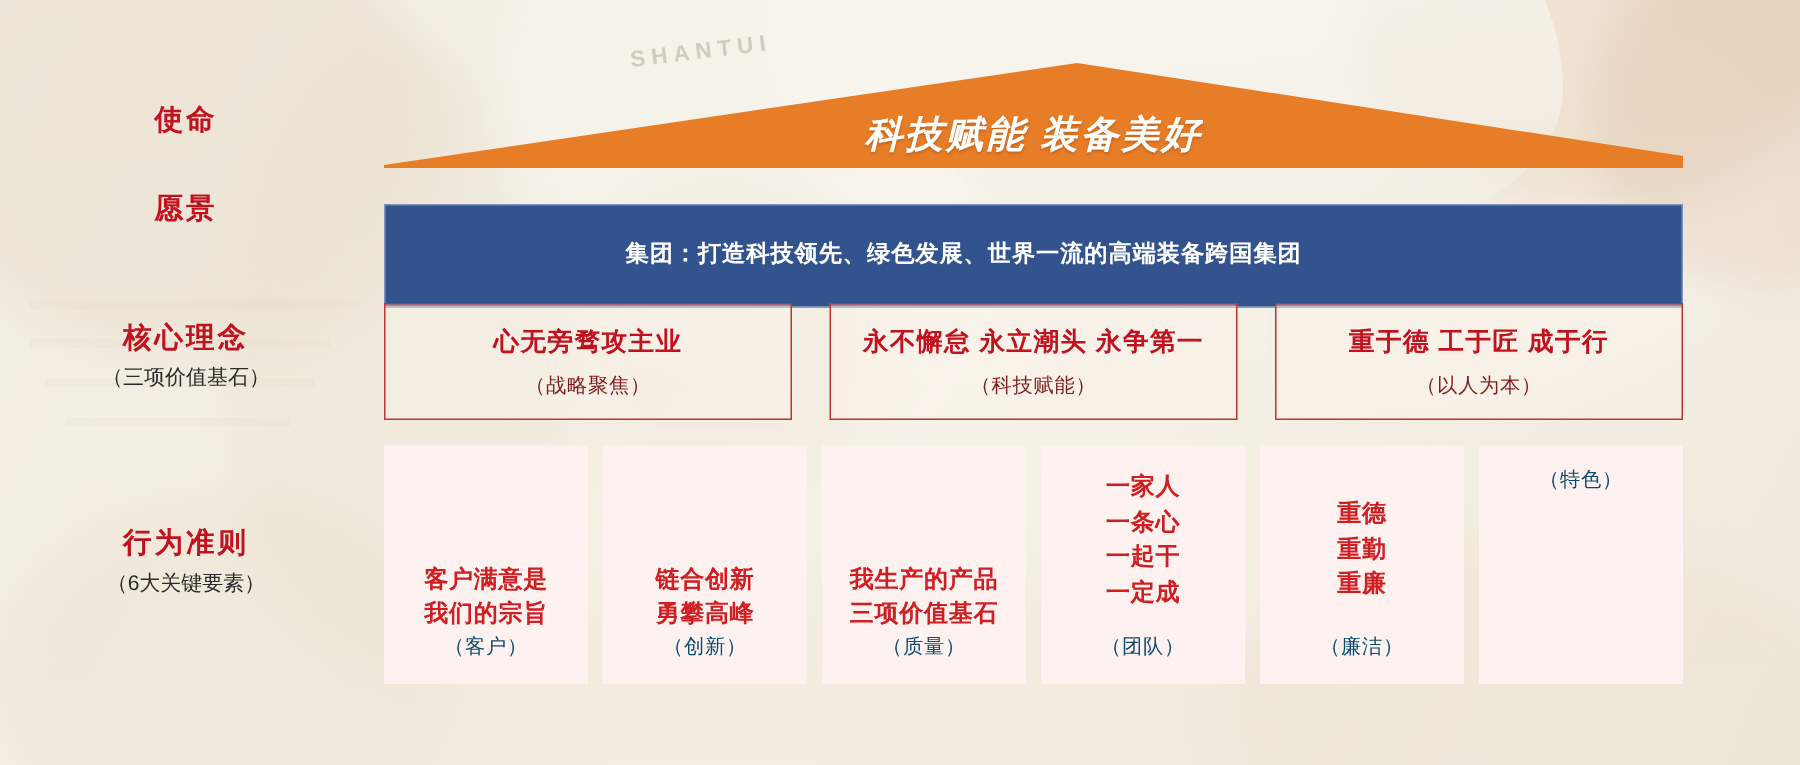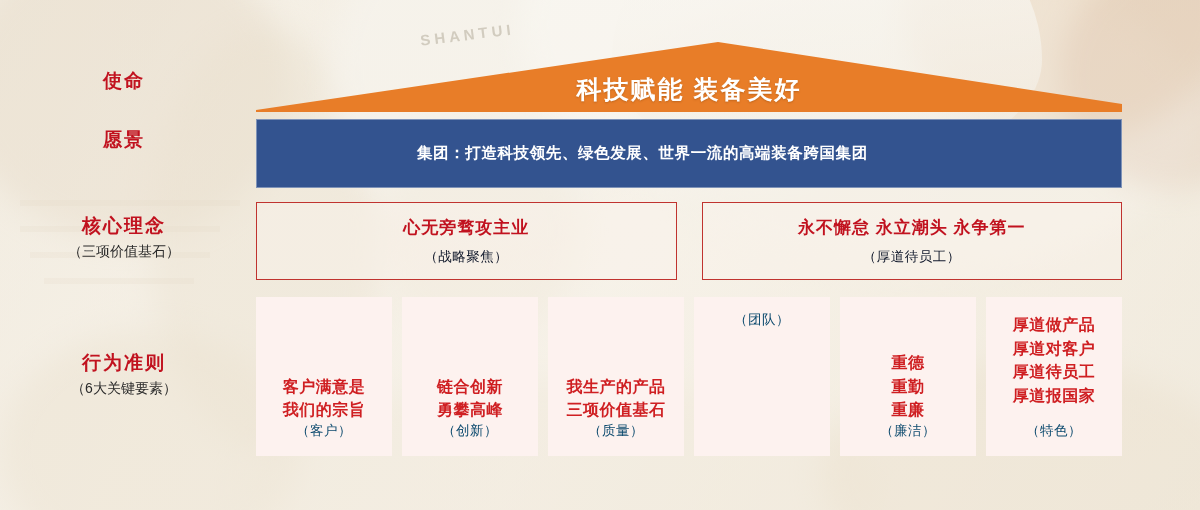--- a/index.html
+++ b/index.html
@@ -60,50 +60,50 @@
   #lbl-vision{left:6px;top:128px;}
   #lbl-core{left:6px;top:214px;}
   #lbl-conduct{left:6px;top:351px;text-align:center;}
 
   
   #banner{position:absolute;left:256px;top:42px;width:866px;height:72px;}
   #banner svg{display:block;width:866px;height:72px;}
   #banner-text{
     position:absolute;left:0;top:0;width:866px;height:72px;
     display:flex;align-items:center;justify-content:center;
-    padding-top:22px;box-sizing:border-box;
+    padding-top:22px;box-sizing:border-box;font-style:italic;
   }
   #banner-text span{
     color:#fff;font-size:25px;font-weight:bold;letter-spacing:2px;
     text-shadow:0 1px 2px rgba(120,60,10,.35);
   }
 
   
   #vision-band{
-    position:absolute;left:256px;top:119px;width:866px;height:69px;
+    position:absolute;left:256px;top:136px;width:866px;height:69px;
     background:#33538f;border:1px solid #7f93b8;box-sizing:border-box;
     display:flex;flex-direction:column;justify-content:center;
     padding-left:160px;box-sizing:border-box;
   }
   #vision-band .vline{
     color:#fff;font-size:15.5px;font-weight:bold;letter-spacing:.6px;line-height:1.55;
   }
 
   
   #core-row{
     position:absolute;left:256px;top:202px;width:866px;height:78px;
     display:flex;gap:25px;
   }
   .core-box{
     flex:1;border:1.6px solid #c0332f;background:rgba(250,244,236,.42);
     display:flex;flex-direction:column;align-items:center;justify-content:center;
     box-sizing:border-box;
   }
   .core-title{color:#c1121f;font-weight:bold;font-size:17px;letter-spacing:1px;}
-  .core-sub{color:#0f172a;font-size:13.5px;margin-top:9px;letter-spacing:.5px;}
+  .core-sub{color:#7f1d1d;font-size:13.5px;margin-top:9px;letter-spacing:.5px;}
 
   
   #conduct-row{
     position:absolute;left:256px;top:297px;width:866px;height:159px;
     display:flex;gap:10px;
   }
   .conduct-box{
     flex:1;background:#fdf2ef;box-sizing:border-box;
     display:flex;flex-direction:column;align-items:center;
     padding:14px 4px 12px 4px;position:relative;
@@ -113,21 +113,21 @@
     width:100%;
   }
   .conduct-lines .cl{
     color:#cf1f22;font-weight:bold;font-size:16px;letter-spacing:.5px;line-height:1.48;
     white-space:nowrap;
   }
   .conduct-sub{color:#0c4a6e;font-size:13.5px;letter-spacing:.5px;padding-bottom:4px;}
   
   .conduct-box[data-idx="3"] .conduct-lines,
   .conduct-box[data-idx="5"] .conduct-lines{justify-content:flex-start;padding-top:2px;}
-  .conduct-box[data-idx="4"] .conduct-lines{justify-content:flex-end;font-family:Liberation Serif, serif;}
+  .conduct-box[data-idx="4"] .conduct-lines{justify-content:center;font-family:Liberation Serif, serif;}
 </style>
 </head>
 <body>
 
 <div id="bg">
   <div class="bgbase"></div>
   <div class="bgblob b1"></div>
   <div class="bgblob b2"></div>
   <div class="bgblob b3"></div>
   <div class="bgblob b4"></div>
@@ -180,21 +180,25 @@
     <div class="vline">集团：打造科技领先、绿色发展、世界一流的高端装备跨国集团</div>
   </div>
 
   <div id="core-row">
     <div class="core-box">
       <div class="core-title">心无旁骛攻主业</div>
       <div class="core-sub">（战略聚焦）</div>
     </div>
     <div class="core-box">
       <div class="core-title">永不懈怠 永立潮头 永争第一</div>
-      <div class="core-sub">（厚道待员工）</div>
+      <div class="core-sub">（科技赋能）</div>
+    </div>
+    <div class="core-box">
+      <div class="core-title">重于德 工于匠 成于行</div>
+      <div class="core-sub">（以人为本）</div>
     </div>
   </div>
 
   <div id="conduct-row">
 
     <div class="conduct-box" data-idx="0">
       <div class="conduct-lines">
         <div class="cl">客户满意是</div>
         <div class="cl">我们的宗旨</div>
       </div>
@@ -211,36 +215,36 @@
 
     <div class="conduct-box" data-idx="2">
       <div class="conduct-lines">
         <div class="cl">我生产的产品</div>
         <div class="cl">三项价值基石</div>
       </div>
       <div class="conduct-sub">（质量）</div>
     </div>
 
     <div class="conduct-box" data-idx="3">
+      <div class="conduct-lines">
+        <div class="cl">一家人</div>
+        <div class="cl">一条心</div>
+        <div class="cl">一起干</div>
+        <div class="cl">一定成</div>
+      </div>
       <div class="conduct-sub">（团队）</div>
     </div>
 
     <div class="conduct-box" data-idx="4">
       <div class="conduct-lines">
         <div class="cl">重德</div>
         <div class="cl">重勤</div>
         <div class="cl">重廉</div>
       </div>
       <div class="conduct-sub">（廉洁）</div>
     </div>
 
     <div class="conduct-box" data-idx="5">
-      <div class="conduct-lines">
-        <div class="cl">厚道做产品</div>
-        <div class="cl">厚道对客户</div>
-        <div class="cl">厚道待员工</div>
-        <div class="cl">厚道报国家</div>
-      </div>
       <div class="conduct-sub">（特色）</div>
     </div>
 
   </div>
 </div>
 
 </body></html>

